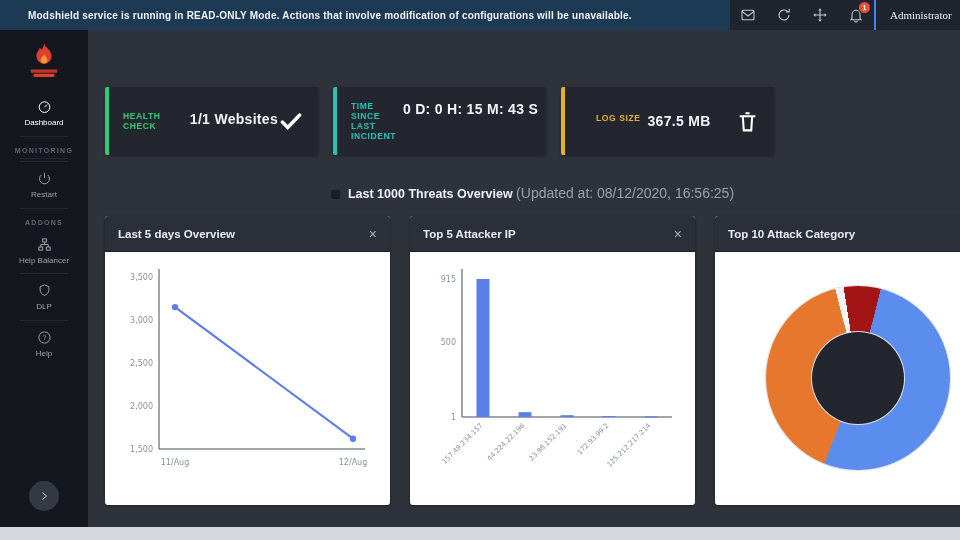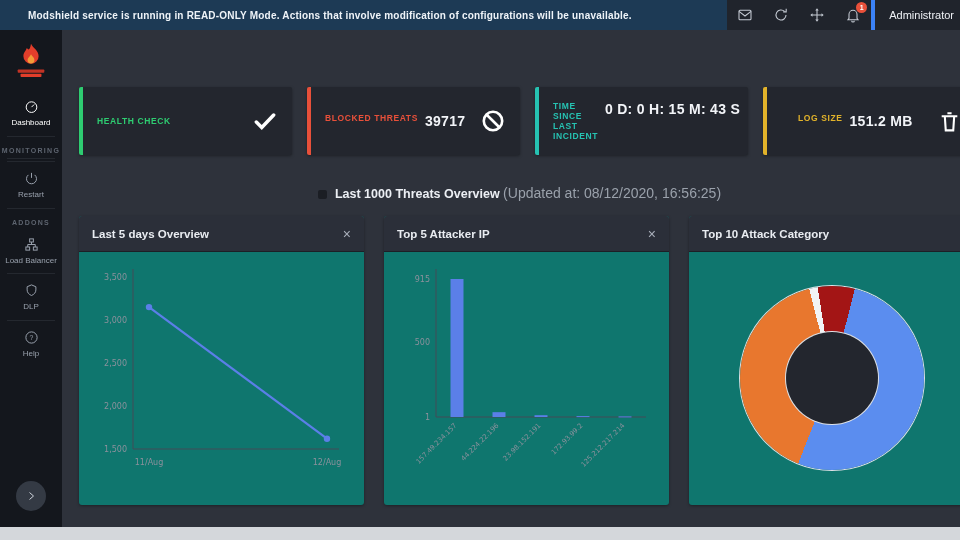--- a/index.html
+++ b/index.html
@@ -10,28 +10,28 @@
   
   .topbar { height:30px; display:flex; background:#20242c; color:#dfe3ea; flex-shrink:0; }
   .banner { flex:1; background:#1d3a55; display:flex; align-items:center; padding:0 28px;
     font-size:10px; font-weight:bold; letter-spacing:.2px; color:#eef3f8; white-space:nowrap; overflow:hidden; }
   .topbar-right { display:flex; align-items:center; background:#20242c; }
   .icon-btn { width:36px; height:30px; display:flex; align-items:center; justify-content:center;
     position:relative; cursor:pointer; color:#c3c9d2; }
   .icon-btn svg { stroke:currentColor; fill:none; stroke-width:1.6; }
   .badge { position:absolute; top:2px; right:4px; background:#e8503a; color:#fff; font-size:7px;
     width:11px; height:11px; border-radius:50%; display:flex; align-items:center; justify-content:center; font-weight:bold; }
-  .user-box { border-left:4px solid #3b82f6; height:30px; display:flex; align-items:center;
-    padding:0 6px 0 14px; font-size:11px; color:#eef1f5; min-width:86px; white-space:nowrap; }
+  .user-box { border-left:2px solid #3b82f6; height:30px; display:flex; align-items:center;
+    padding:0 6px 0 14px; font-size:11px; color:#eef1f5; min-width:86px; white-space:nowrap;font-family:Liberation Serif, serif; }
 
   
   .app-body { display:flex; height:497px; flex-shrink:0; }
 
   
-  .sidebar { width:62px; background:#14171d; display:flex; flex-direction:column; align-items:center; flex-shrink:0; }
+  .sidebar { width:88px; background:#14171d; display:flex; flex-direction:column; align-items:center; flex-shrink:0; }
   .logo { margin:11px 0 8px; }
   .nav-item { display:flex; flex-direction:column; align-items:center; gap:5px; padding:8px 0 7px;
     width:100%; cursor:pointer; color:#98a0ac; }
   .nav-item.active { color:#ffffff; }
   .nav-item svg { stroke:currentColor; fill:none; stroke-width:1.6; }
   .nav-label { font-size:8px; text-align:center; line-height:1.1; }
   .side-sep { width:48px; border-top:1px solid #24282f; margin:1px 0; }
   .side-section { font-size:7px; letter-spacing:1.3px; color:#5e6570; margin:9px 0 3px; font-weight:bold; }
   .expand-btn { margin-top:auto; margin-bottom:16px; width:30px; height:30px; border-radius:50%;
     background:#343a44; display:flex; align-items:center; justify-content:center; color:#cfd4dc; cursor:pointer; }
@@ -47,21 +47,21 @@
   .stat-label { font-size:8.5px; font-weight:bold; letter-spacing:.6px; }
   .stat-value { font-size:14px; font-weight:bold; color:#f2f4f8; letter-spacing:.3px; white-space:nowrap; }
   .stat-icon svg { display:block; }
 
   .section-title { margin-top:30px; text-align:center; color:#eceff4; font-size:12.5px; font-weight:bold; }
   .title-bullet { display:inline-block; width:9px; height:9px; background:#1b1e24; margin-right:8px;
     border-radius:2px; vertical-align:middle; }
   .updated { color:#9aa1ab; font-weight:normal; font-size:14px; }
 
   .charts-row { display:flex; gap:20px; margin-top:15px; }
-  .chart-card { flex-shrink:0; width:285px; height:289px; background:#0f766e; border-radius:3px;
+  .chart-card { flex-shrink:0; width:285px; height:289px; background:#ffffff; border-radius:3px;
     overflow:hidden; box-shadow:0 1px 3px rgba(0,0,0,.35); }
   .chart-header { height:36px; background:#2b2f39; border-bottom:1px solid #1c1f26; display:flex;
     align-items:center; padding:0 13px; color:#e9ecf1; font-size:11.5px; font-weight:bold; }
   .chart-close { margin-left:auto; color:#aab0bb; font-size:14px; cursor:pointer; font-weight:normal; line-height:1; }
   .chart-body { height:252px; display:flex; align-items:center; justify-content:center; }
   svg.chart { width:262px; height:238px; }
   .tick { fill:#8b919c; font-size:8px; font-family:"DejaVu Sans",sans-serif; }
   .xlab { font-size:6.8px; }
   .axis { stroke:#454b57; stroke-width:1; }
 
@@ -151,21 +151,21 @@
 
       <div class="side-section">ADDONS</div>
 
       <div class="nav-item">
         <svg width="15" height="15" viewBox="0 0 24 24">
             <rect x="9" y="3" width="6" height="5"></rect>
             <rect x="3" y="16" width="6" height="5"></rect>
             <rect x="15" y="16" width="6" height="5"></rect>
             <path d="M12 8v4M6 16v-4h12v4"></path>
           </svg>
-        <span class="nav-label">Load Balancer</span>
+        <span class="nav-label">Help Balancer</span>
       </div>
       <div class="side-sep"></div>
 
       <div class="nav-item">
         <svg width="15" height="15" viewBox="0 0 24 24">
             <path d="M12 3l7 3v5c0 4.3-2.8 7.2-7 9-4.2-1.8-7-4.7-7-9V6z"></path>
           </svg>
         <span class="nav-label">DLP</span>
       </div>
       <div class="side-sep"></div>
@@ -184,57 +184,46 @@
           </svg>
       </div>
     </aside>
 
     <main class="main">
 
       <div class="stats-row">
         <div class="stat-card" style="border-left-color: rgb(46, 204, 113);">
           <div class="stat-info">
             <span class="stat-label" style="color: rgb(46, 204, 113);">HEALTH CHECK</span>
+            <span class="stat-value">1/1 Websites</span>
           </div>
           <div class="stat-icon">
             <svg width="26" height="26" viewBox="0 0 24 24">
                 <path d="M4 13l5 5L20 6.5" stroke="#fff" stroke-width="3.2" fill="none" stroke-linecap="round"></path>
               </svg>
           </div>
         </div>
 
-        <div class="stat-card" style="border-left-color: rgb(232, 80, 58);">
-          <div class="stat-info">
-            <span class="stat-label" style="color: rgb(232, 80, 58);">BLOCKED THREATS</span>
-            <span class="stat-value">39717</span>
-          </div>
-          <div class="stat-icon">
-            <svg width="26" height="26" viewBox="0 0 24 24">
-                <circle cx="12" cy="12" r="8.5" stroke="#fff" stroke-width="2.4" fill="none"></circle>
-                <path d="M6.2 6.2l11.6 11.6" stroke="#fff" stroke-width="2.4"></path>
-              </svg>
-          </div>
-        </div>
 
         <div class="stat-card" style="border-left-color: rgb(38, 194, 178); gap: 44px;">
           <div class="stat-info">
             <span class="stat-label" style="color: rgb(38, 194, 178);">TIME SINCE LAST INCIDENT</span>
             <span class="stat-value">0 D: 0 H: 15 M: 43 S</span>
           </div>
           <div class="stat-icon">
             <svg width="25" height="25" viewBox="0 0 24 24">
                 <path d="M12 2.5l7.5 3v5.3c0 4.8-3 8-7.5 9.7-4.5-1.7-7.5-4.9-7.5-9.7V5.5z" fill="#fff"></path>
               </svg>
           </div>
         </div>
 
         <div class="stat-card" style="border-left-color: rgb(226, 179, 42);">
           <div class="stat-info">
             <span class="stat-label" style="color: rgb(226, 179, 42); padding-left: 17px;">LOG SIZE</span>
-            <span class="stat-value">151.2 MB</span>
+            <span class="stat-value">367.5 MB</span>
           </div>
           <div class="stat-icon">
             <svg width="25" height="25" viewBox="0 0 24 24">
                 <path d="M4.5 7h15M10 4h4M7.5 7l.9 13.5h7.2L16.5 7" stroke="#fff" stroke-width="2" fill="none"></path>
               </svg>
           </div>
         </div>
       </div>
 
       <div class="section-title">

